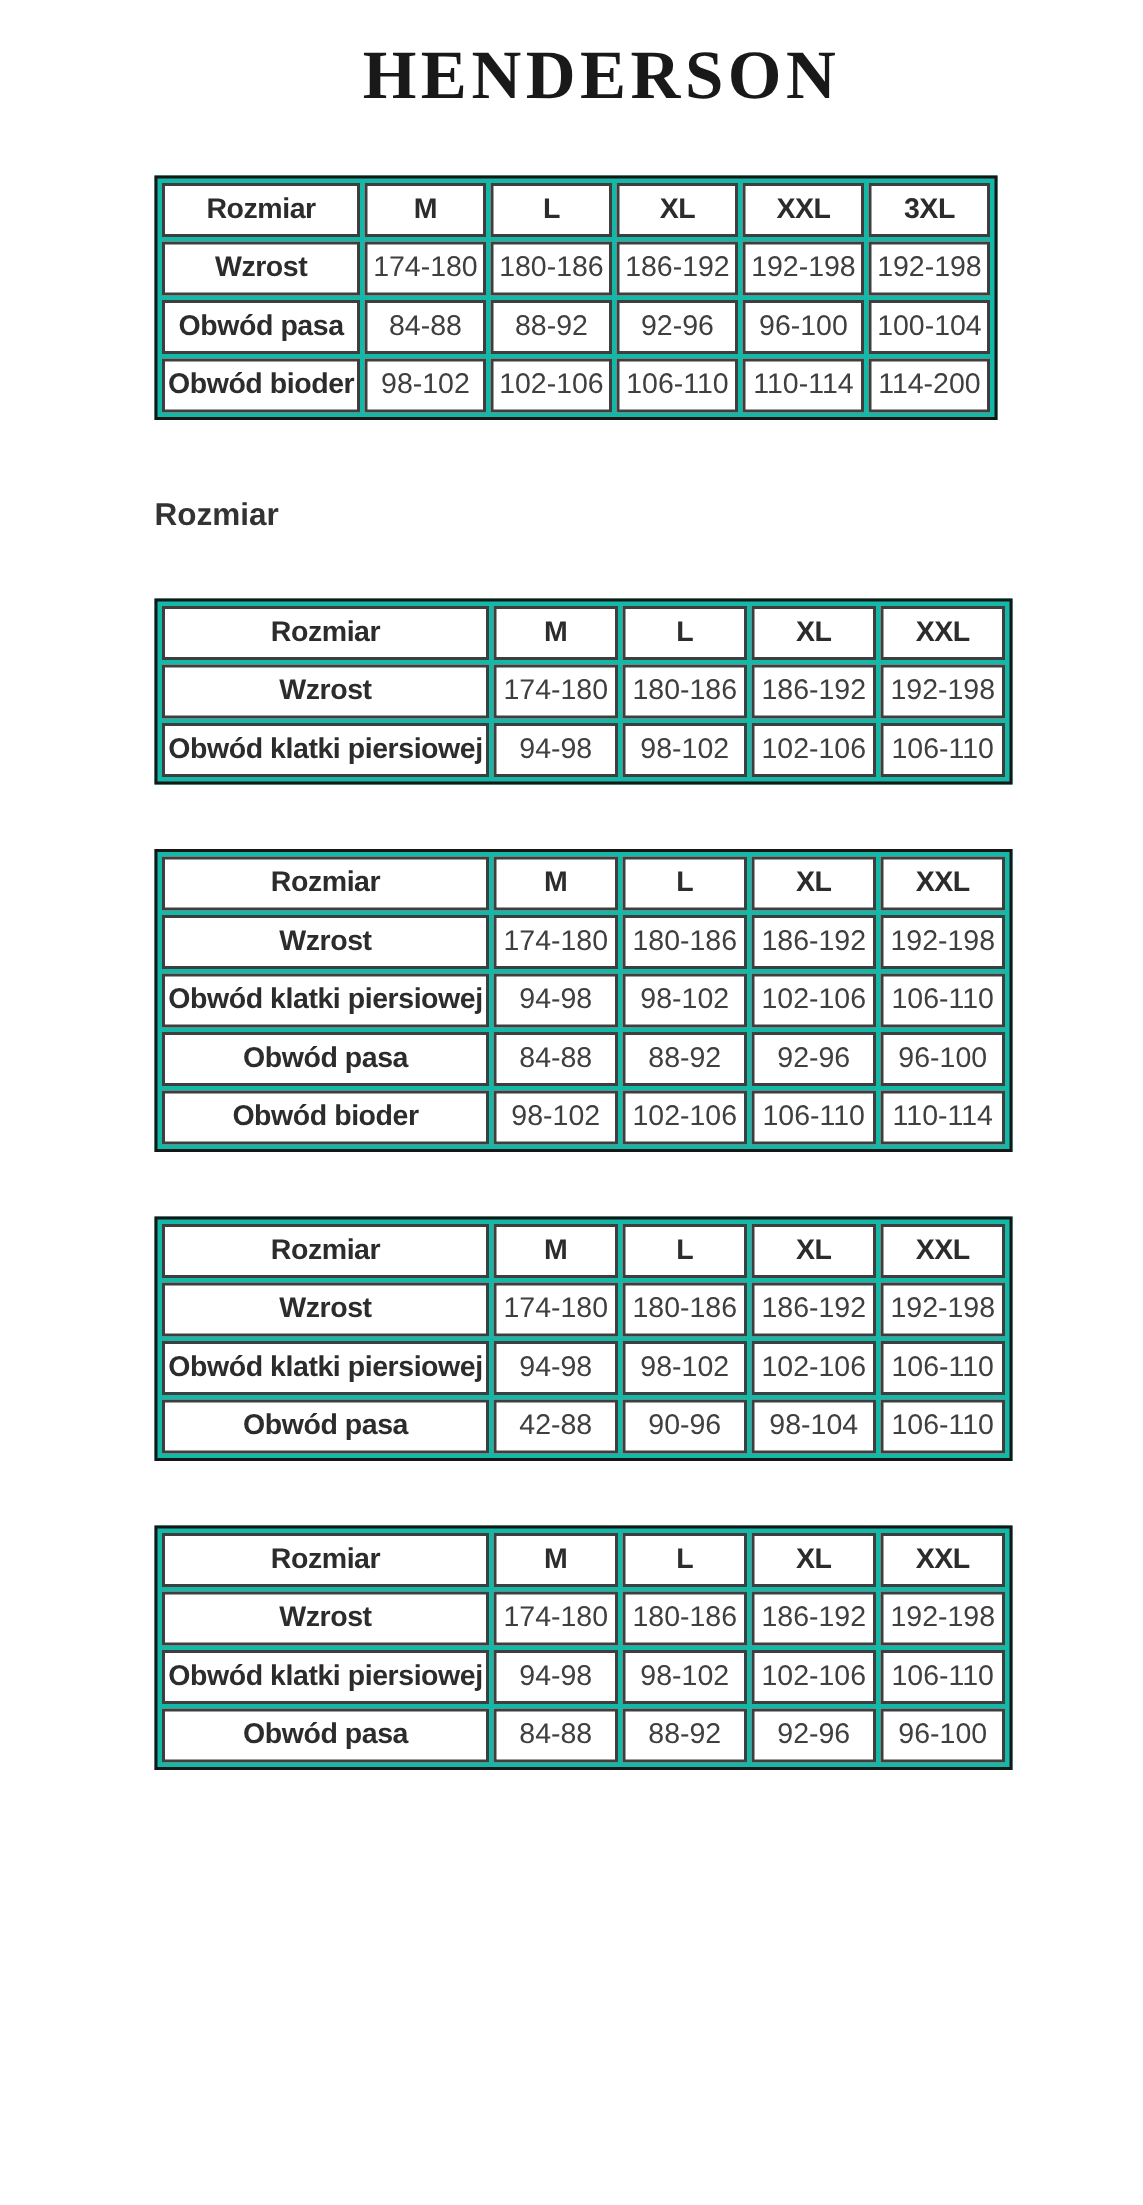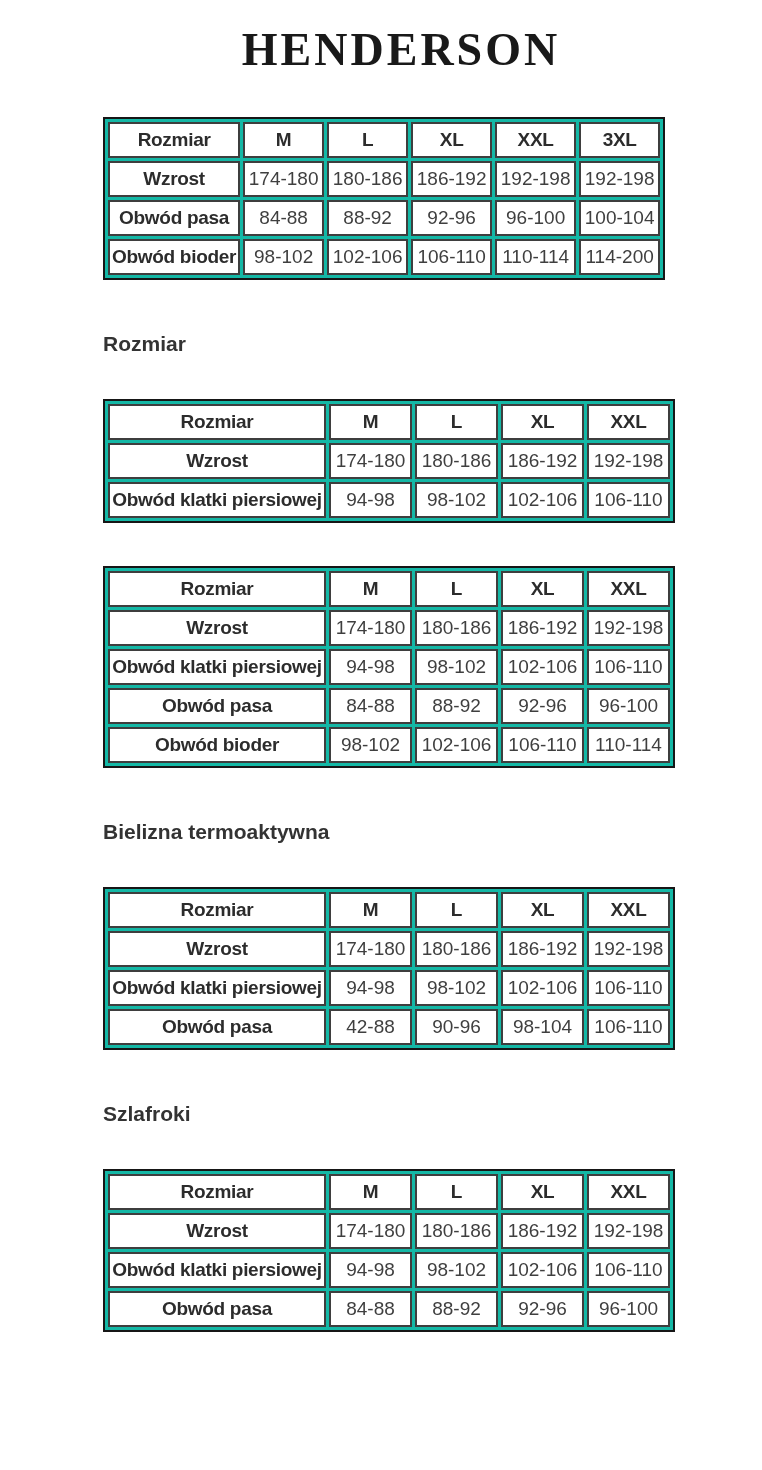--- a/index.html
+++ b/index.html
@@ -227,21 +227,20 @@
             <th>Obwód bioder</th>
             <td>98-102</td>
             <td>102-106</td>
             <td>106-110</td>
             <td>110-114</td>
           </tr>
         </tbody>
       </table>
     </section>
     <section class="size-section">
-      <h2 class="section-title">Bielizna termoaktywna</h2>
       <table class="size-table t4">
         <colgroup>
           <col class="col-label">
           <col class="col-size">
           <col class="col-size">
           <col class="col-size">
           <col class="col-size">
         </colgroup>
         <thead>
           <tr>
@@ -271,21 +270,20 @@
             <th>Obwód pasa</th>
             <td>42-88</td>
             <td>90-96</td>
             <td>98-104</td>
             <td>106-110</td>
           </tr>
         </tbody>
       </table>
     </section>
     <section class="size-section">
-      <h2 class="section-title">Szlafroki</h2>
       <table class="size-table t4">
         <colgroup>
           <col class="col-label">
           <col class="col-size">
           <col class="col-size">
           <col class="col-size">
           <col class="col-size">
         </colgroup>
         <thead>
           <tr>

